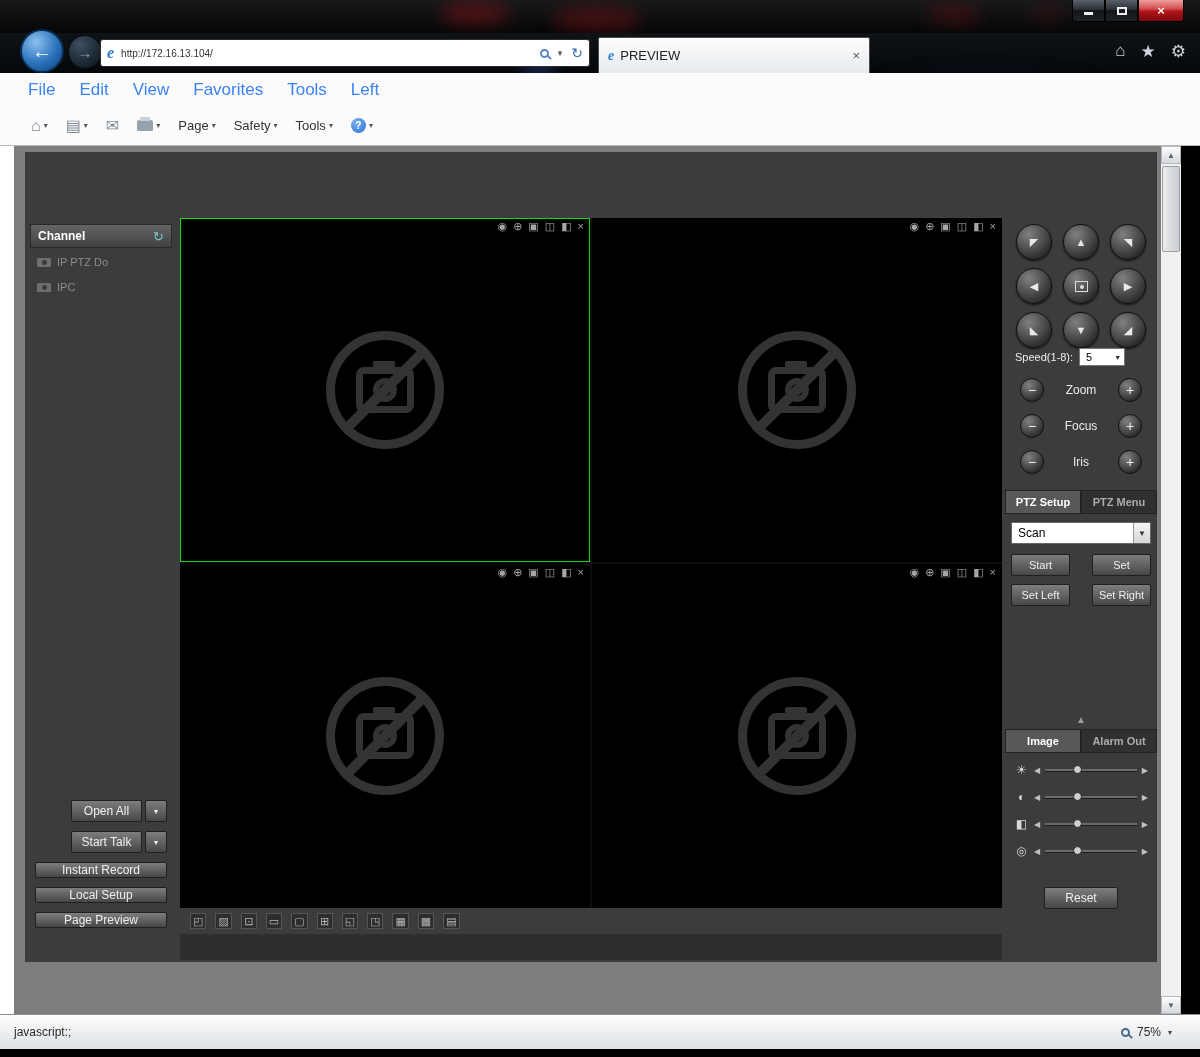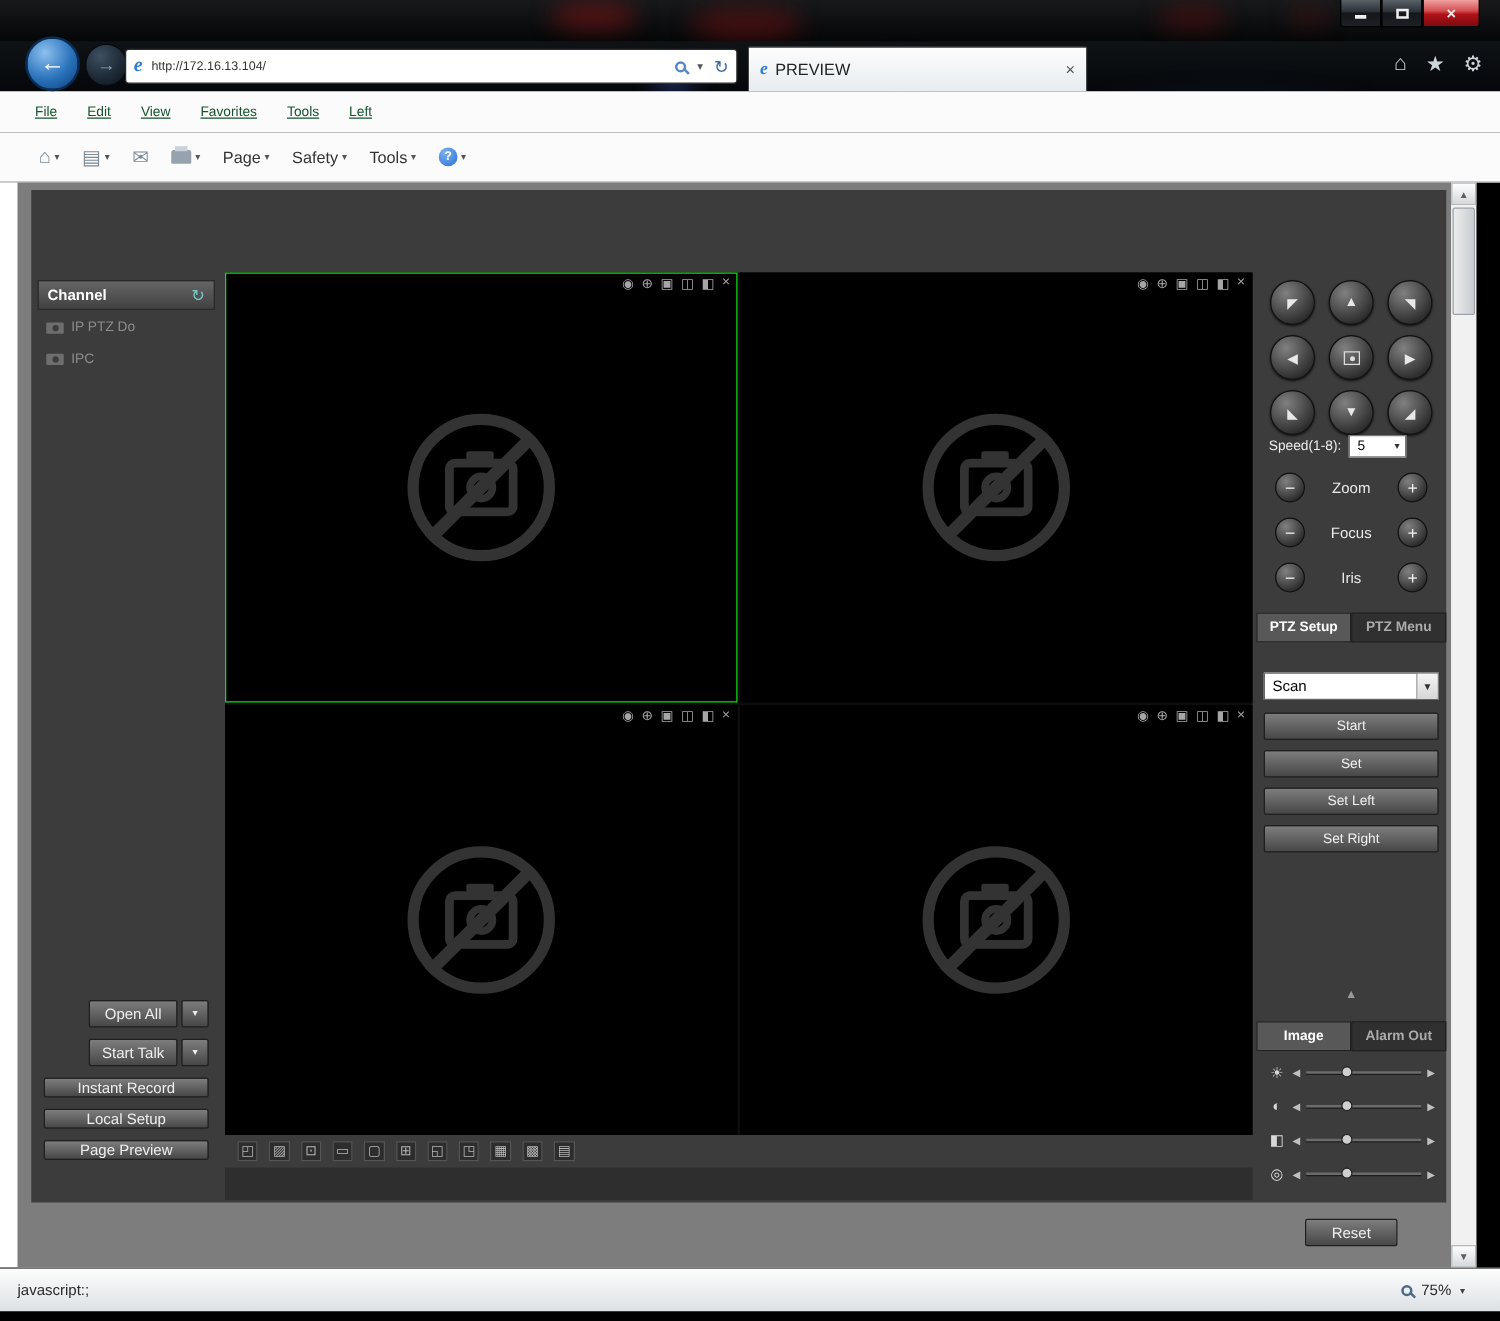--- a/index.html
+++ b/index.html
@@ -49,21 +49,21 @@
   .mag.dark::after{background:#4a6a8a;}
   .tab{position:absolute;left:598px;top:4px;width:272px;height:36px;
     background:linear-gradient(#fdfdfd,#e7ebef);border:1px solid #4a4a4a;border-bottom:none;
     border-radius:2px 2px 0 0;display:flex;align-items:center;padding:0 9px;z-index:3;}
   .tab-title{font-size:13px;color:#222;}
   .tab-close{margin-left:auto;color:#555;font-size:13px;}
   .nav-right{position:absolute;right:14px;top:8px;display:flex;gap:15px;color:#cdd4da;font-size:17px;z-index:3;}
 
   .menubar{position:absolute;left:0;top:73px;width:1200px;height:33px;background:#fbfbfb;
     display:flex;align-items:center;padding-left:16px;}
-  .menu-item{padding:0 12px;font-size:11px;color:#14532d;text-decoration:underline;}
+  .menu-item{padding:0 12px;font-size:17px;color:#3b82f6;}
   .commandbar{position:absolute;left:0;top:106px;width:1200px;height:40px;background:#fbfbfb;
     border-bottom:1px solid #b9b9b9;display:flex;align-items:center;padding-left:24px;gap:4px;}
   .cmd-group{display:flex;align-items:center;gap:3px;padding:0 7px;font-size:13px;color:#333;}
   .cmd-ico{color:#7e8b97;font-size:16px;}
   .cmd-caret{font-size:8px;color:#555;}
   .icon-printer{width:16px;height:11px;background:#96a3ae;border-radius:2px 2px 1px 1px;position:relative;display:inline-block;}
   .icon-printer::before{content:"";position:absolute;left:3px;top:-3px;width:10px;height:4px;background:#c9d2d9;}
   .help-circle{width:15px;height:15px;border-radius:50%;background:radial-gradient(circle at 35% 30%,#7ab2ec,#2a6fd6);
     color:#fff;font-size:10px;font-weight:bold;display:flex;align-items:center;justify-content:center;}
 
@@ -139,29 +139,29 @@
   .ctl-row{display:flex;align-items:center;justify-content:space-between;padding:0 15px;margin-top:12px;}
   .round-sm{width:24px;height:24px;border-radius:50%;border:1px solid #101010;color:#f0f0f0;font-size:14px;
     background:radial-gradient(circle at 35% 28%,#808080,#2d2d2d 75%);
     display:flex;align-items:center;justify-content:center;}
   .ctl-label{color:#eaeaea;font-size:12px;}
   .ptabs{display:flex;margin-top:16px;align-items:center;}
   .ptab{flex:1;height:24px;display:flex;align-items:center;justify-content:center;font-size:11px;font-weight:bold;
     border:1px solid #222;}
   .ptab.active{background:#585858;color:#fff;}
   .ptab.inactive{background:#303030;color:#ababab;}
-  .fn-select{margin:24px 6px 0 6px;height:22px;background:#fff;border:1px solid #666;
+  .fn-select{margin:8px 6px 0 6px;height:22px;background:#fff;border:1px solid #666;
     display:flex;align-items:center;font-size:12px;color:#000;}
   .fn-select .fn-text{padding-left:6px;flex:1;}
   .sel-arrow{width:17px;height:100%;background:linear-gradient(#f5f5f5,#d7d7d7);border-left:1px solid #999;
     display:flex;align-items:center;justify-content:center;font-size:8px;color:#333;}
-  .preset-grid{display:grid;grid-template-columns:1fr;gap:8px 22px;margin:10px 6px 0 6px;}
+  .preset-grid{display:grid;grid-template-columns:1fr 1fr;gap:8px 22px;margin:10px 6px 0 6px;}
   .preset-grid .gbtn{height:22px;font-weight:normal;font-size:11px;}
   .collapse-arrow{margin-top:108px;text-align:center;color:#9a9a9a;font-size:10px;}
-  .itabs{display:flex;margin-top:16px;}
+  .itabs{display:flex;margin-top:4px;}
   .slider-row{display:flex;align-items:center;gap:5px;padding:0 9px;height:20px;margin-top:7px;}
   .sl-ico{width:15px;color:#d8d8d8;font-size:12px;text-align:center;flex:none;}
   .sl-arrow{color:#c0c0c0;font-size:8px;flex:none;}
   .sl-track{position:relative;flex:1;height:2px;background:#6b6b6b;box-shadow:0 1px 0 #1c1c1c;}
   .sl-thumb{position:absolute;left:30%;top:-4px;width:9px;height:9px;background:#cfcfcf;border:1px solid #222;border-radius:50%;}
   .reset-wrap{display:flex;justify-content:center;margin-top:26px;}
   .reset-wrap .gbtn{width:74px;height:22px;font-weight:normal;}
 
   
   .statusbar{position:absolute;left:0;top:1014px;width:1200px;height:35px;

